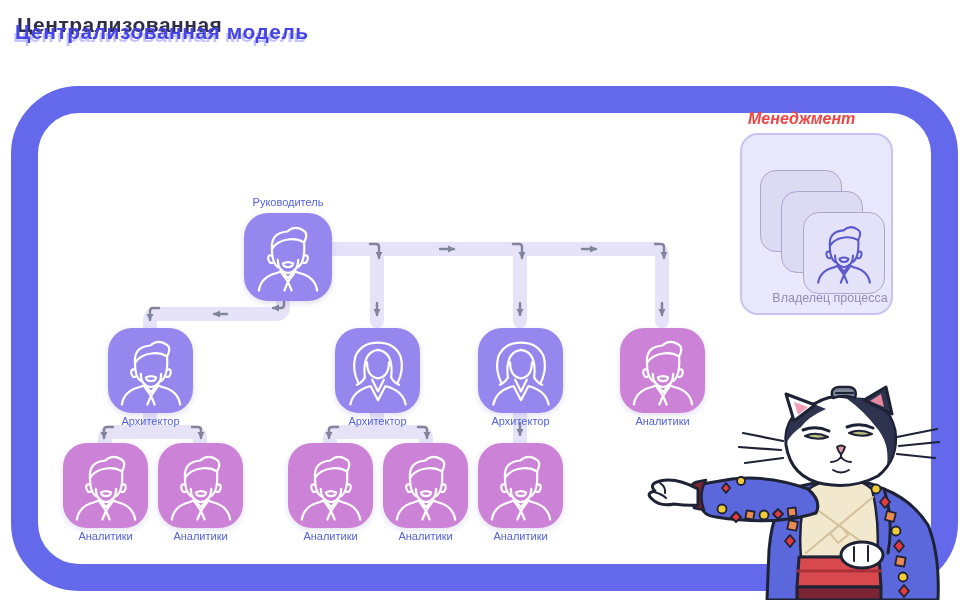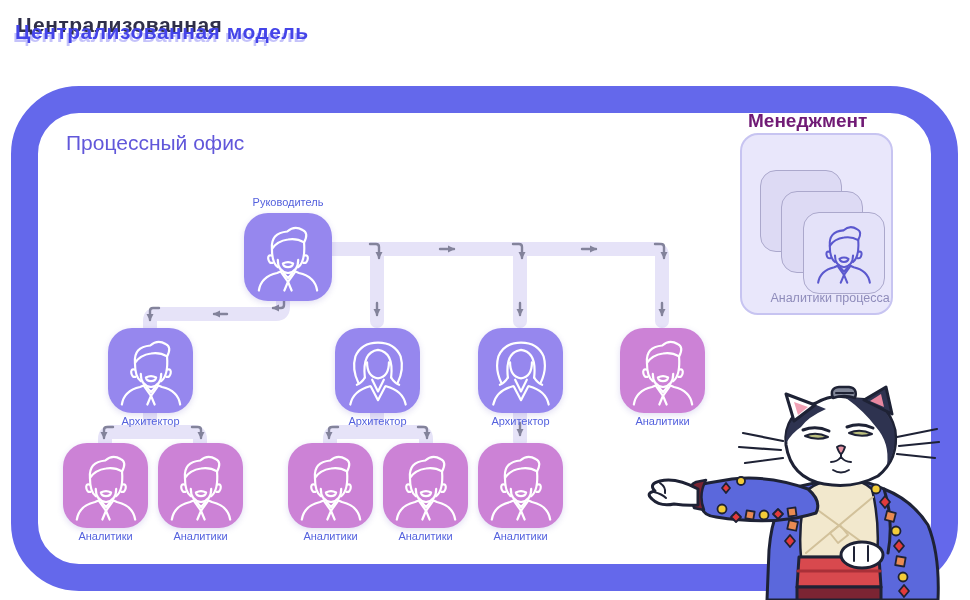--- a/index.html
+++ b/index.html
@@ -30,22 +30,22 @@
     justify-content:center;z-index:3;box-shadow:0 2px 6px rgba(90,70,190,.18);}
   .node.big{width:88px;height:88px;}
   .node.purple{background:var(--node-purple,#9687ee);}
   .node.pink{background:var(--node-pink,#cc82d6);}
   .node svg{width:70px;height:70px;fill:none;stroke:#fff;stroke-width:3;
     stroke-linecap:round;stroke-linejoin:round;}
   .nlabel{position:absolute;width:85px;text-align:center;font-size:11px;color:var(--label,#5461de);
     z-index:4;}
 
   
-  .mgmt-heading{position:absolute;left:748px;top:110px;font-size:19px;font-weight:600;
-    color:#701a75;z-index:3;}
+  .mgmt-heading{position:absolute;left:748px;top:110px;font-size:16px;font-weight:600;
+    color:#ef4444;z-index:3;font-style:italic;}
   .mgmt-box{position:absolute;left:740px;top:133px;width:153px;height:182px;background:#e9e7fb;
     border:2px solid #c7c4f1;border-radius:18px;box-sizing:border-box;z-index:3;}
   .card{position:absolute;width:82px;height:82px;border-radius:16px;background:#dddaf4;
     border:1.5px solid #aba8cc;box-sizing:border-box;display:flex;align-items:center;justify-content:center;}
   .card.front{background:#e4e2f9;}
   .card svg{width:62px;height:62px;fill:none;stroke:#5b58ce;stroke-width:3.2;
     stroke-linecap:round;stroke-linejoin:round;}
   .owner-label{position:absolute;left:765px;top:291px;width:130px;text-align:center;
     font-size:12.5px;color:#8f8cbb;z-index:4;}
 
@@ -86,21 +86,20 @@
         <path d="M86,94 Q82,75 59,69"></path>
         <path d="M40,60 L48,76 L56,60"></path>
         <path d="M38,69 L48,88 L58,69"></path>
       </symbol>
     </defs>
   </svg>
 
   <h1 class="page-title" data-text="Централизованная модель">Централизованная модель</h1>
 
   <div class="frame"></div>
-  <div class="panel-heading">Процессный офис</div>
 
   <svg class="wires" viewBox="0 0 970 600">
     <defs>
       <marker id="ah" markerWidth="9" markerHeight="9" refX="6" refY="4.5" orient="auto" markerUnits="userSpaceOnUse">
         <path d="M0,1 L7,4.5 L0,8 Z" fill="#83839b"></path>
       </marker>
     </defs>
 
     <path class="wire" d="M332,249 L655,249 Q662,249 662,256 L662,321"></path>
     <path class="wire" d="M377,249 L377,321"></path>
@@ -201,21 +200,21 @@
   <div class="mgmt-heading">Менеджмент</div>
   <div class="mgmt-box">
     <div class="card" style="left:18px;top:35px"></div>
     <div class="card" style="left:39px;top:56px"></div>
     <div class="card front" style="left:61px;top:77px">
       <svg>
           <use href="#icon-man"></use>
         </svg>
     </div>
   </div>
-  <div class="owner-label">Аналитики процесса</div>
+  <div class="owner-label">Владелец процесса</div>
 
   <svg class="cat" viewBox="0 0 330 215">
     <g stroke="#1e2235" stroke-width="3" stroke-linecap="round" stroke-linejoin="round">
 
       <path d="M148,105 Q132,128 129,165 L127,215 L298,215 Q300,170 288,140 Q272,115 244,104 Q224,94 206,97 Q180,94 148,105 Z" fill="#5b68dc"></path>
       <path d="M244,104 Q254,135 248,168" fill="none"></path>
 
       <path d="M166,106 Q158,140 161,172 L237,172 Q240,138 232,104 Q218,92 204,96 Q184,92 166,106 Z" fill="#f2e8cd" stroke-width="2.5"></path>
       <path d="M168,118 L234,166" fill="none" stroke="#d2c19a" stroke-width="2"></path>
       <path d="M233,112 L166,168" fill="none" stroke="#d2c19a" stroke-width="2"></path>

